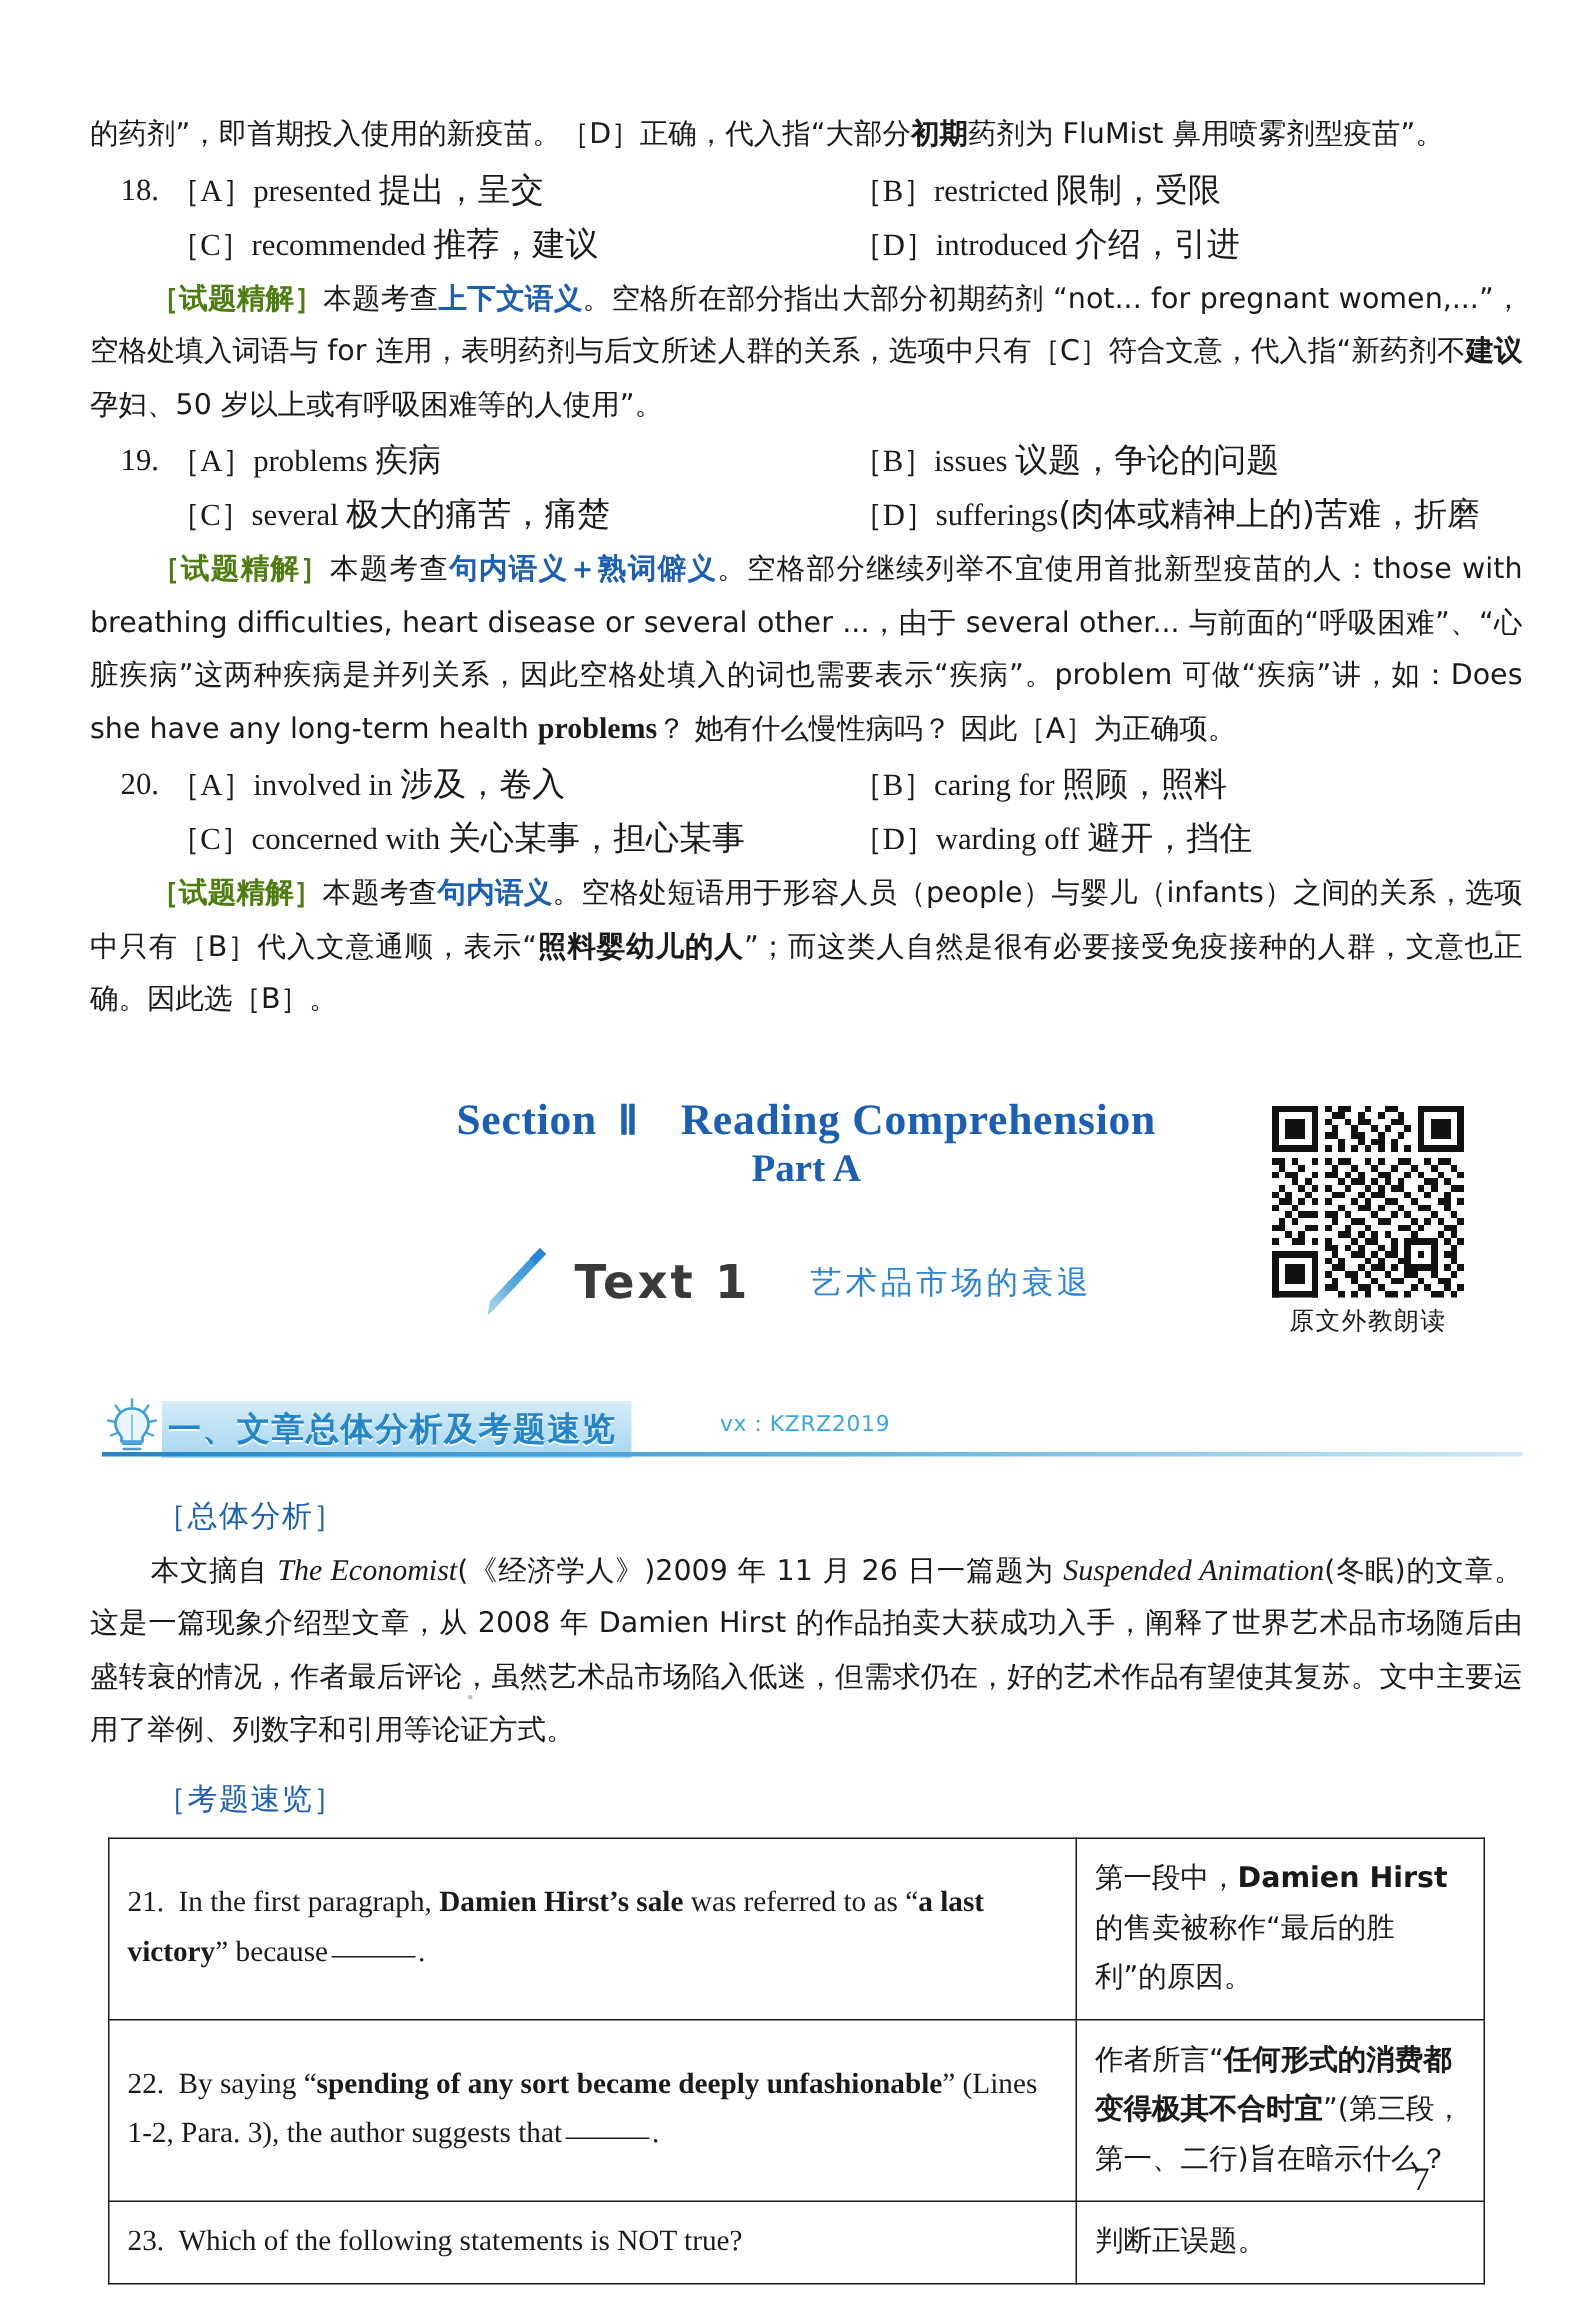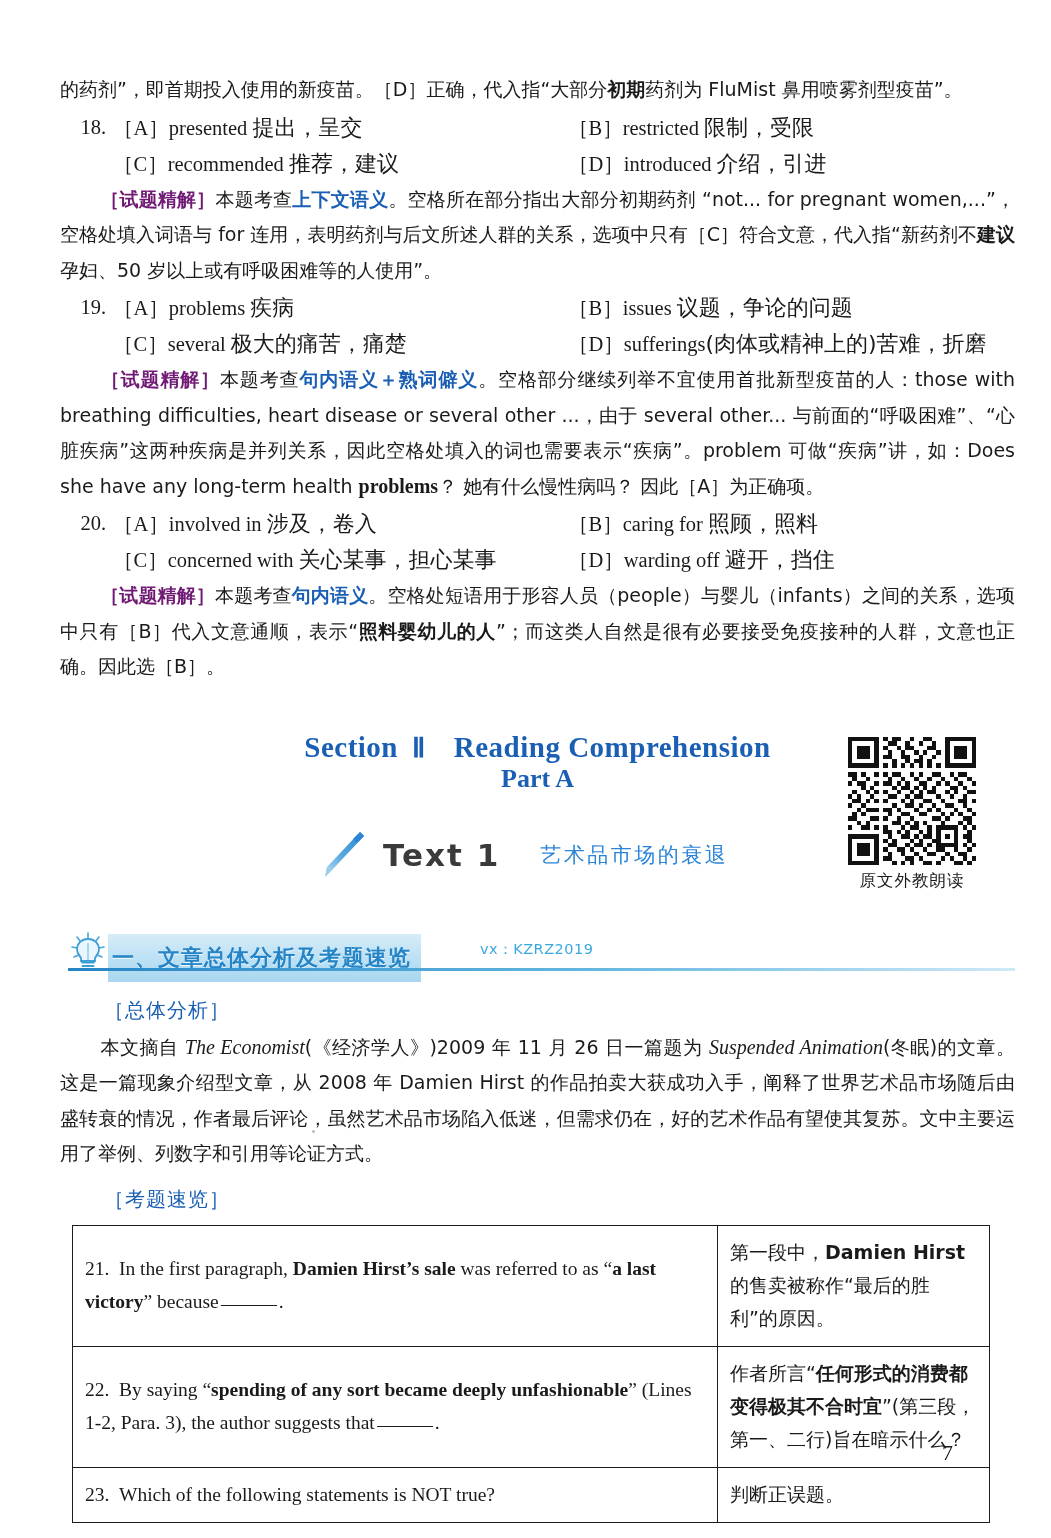--- a/index.html
+++ b/index.html
@@ -60,21 +60,21 @@
   
   .explain {
     font-size: 20px;
     line-height: 35.5px;
     text-align: justify;
     text-justify: inter-ideograph;
     margin-top: 0px;
   }
   .explain .indent { display: inline-block; width: 40px; }
   .tag {
-    color: #701a75;
+    color: #4d7c0f;
     font-family: "DejaVu Sans", sans-serif;
     font-size: 19px;
     font-weight: bold;
   }
   .kw {
     color: #1a5fb4;
     font-family: "DejaVu Sans", sans-serif;
     font-size: 19px;
     font-weight: bold;
   }
@@ -158,21 +158,21 @@
     position: absolute;
     left: 8px;
     top: -4px;
     width: 40px;
     height: 42px;
   }
   .banner-band {
     position: absolute;
     left: 48px;
     top: 0px;
-    height: 48px;
+    height: 38px;
     padding: 0 10px 0 4px;
     background: linear-gradient(180deg,#d6ecf8 0%, #bfe2f5 45%, #a9d7ef 100%);
     display: flex;
     align-items: center;
   }
   .banner-text {
     font-family: "DejaVu Sans", sans-serif;
     font-weight: bold;
     font-size: 22px;
     color: #2585c6;

